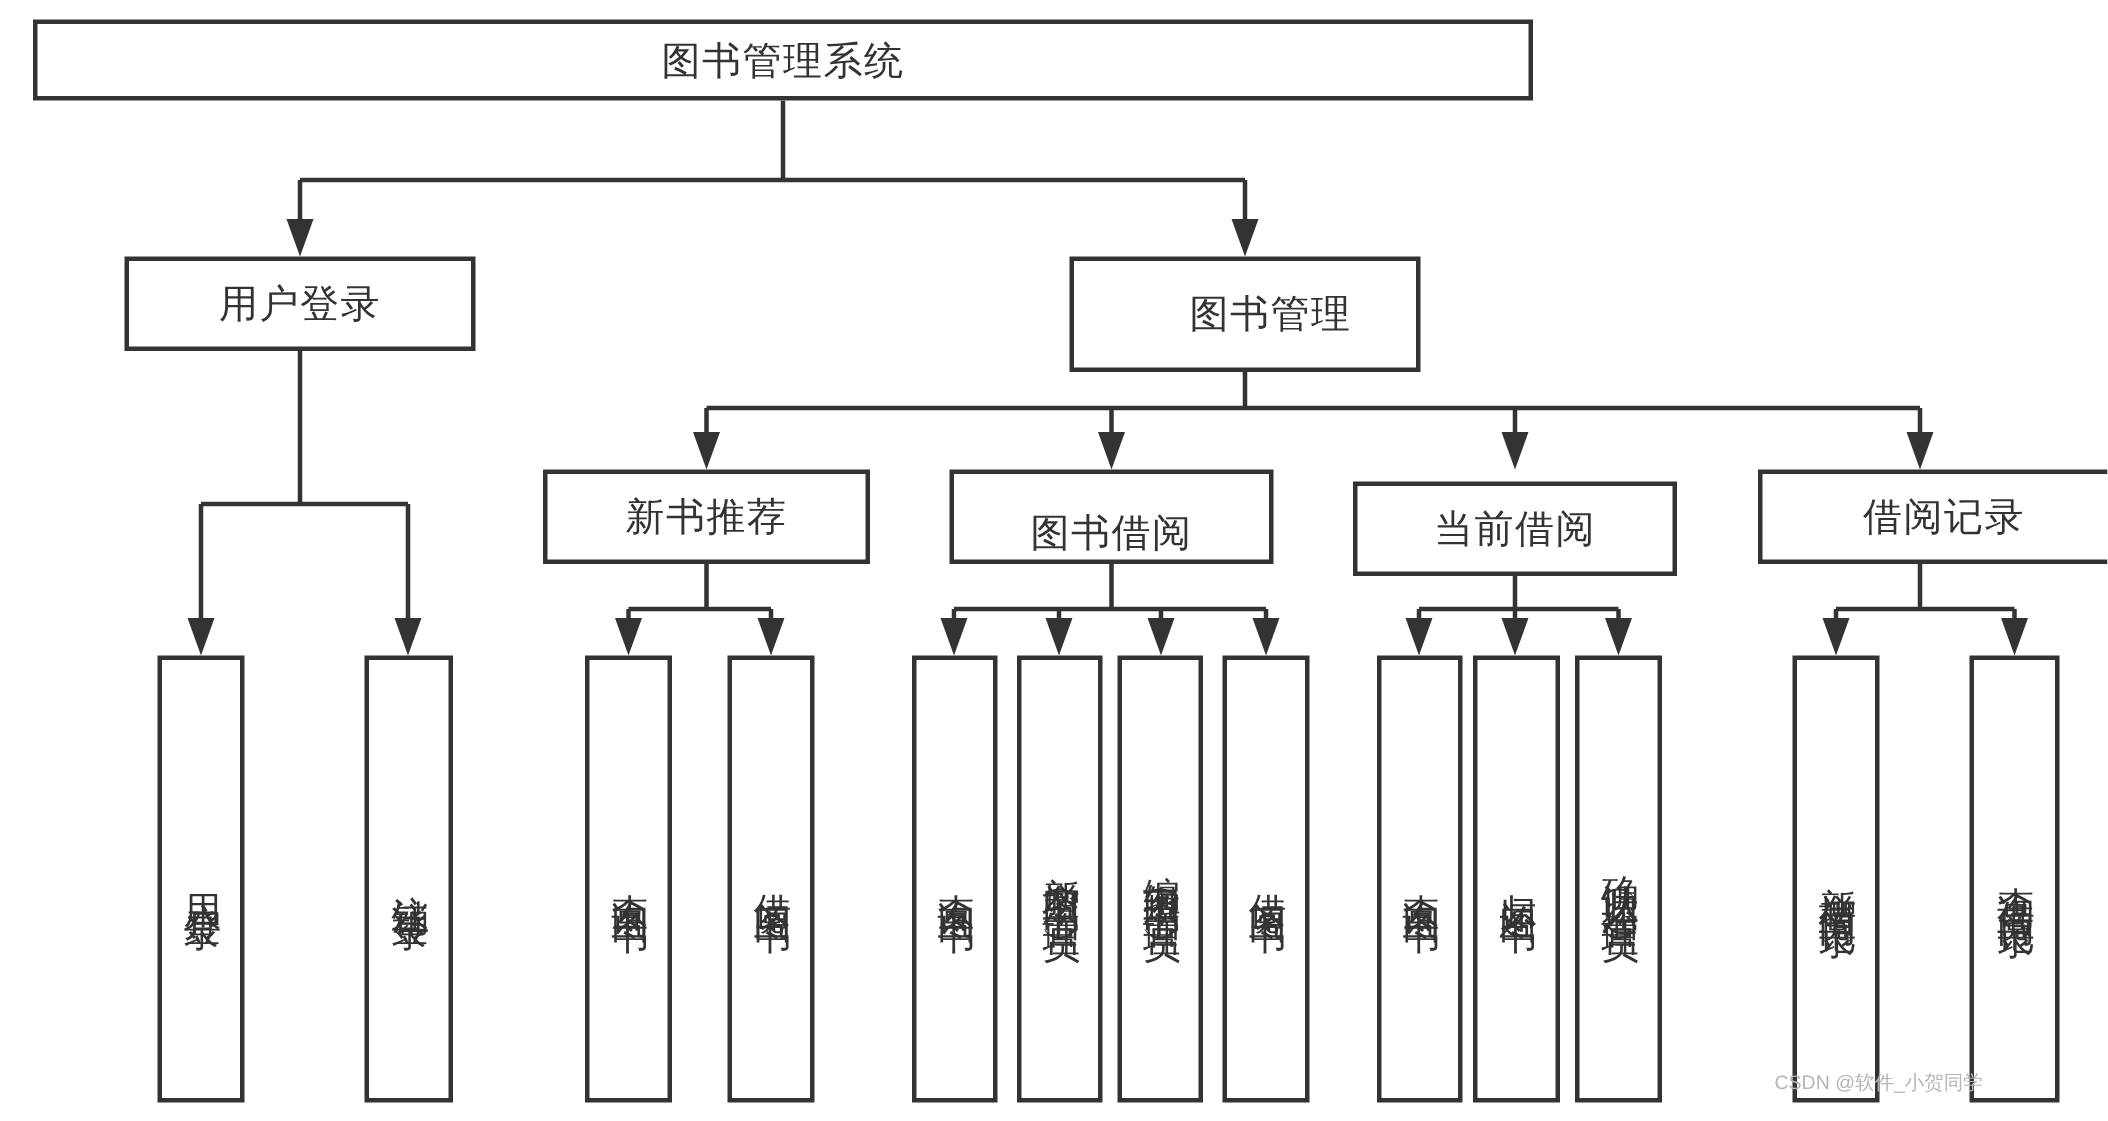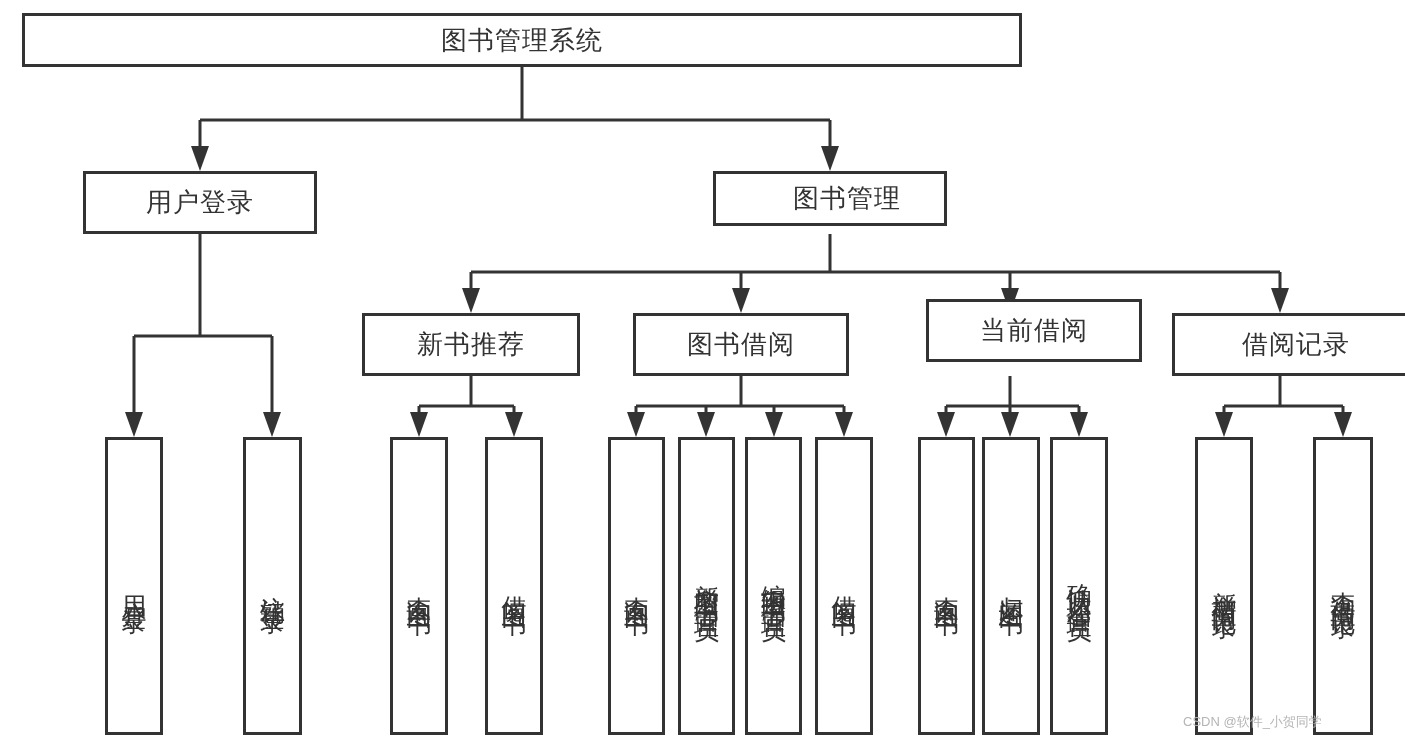--- a/index.html
+++ b/index.html
@@ -108,31 +108,31 @@
     </g>
   </svg>
 
   <div class="node h" style="left:22px; top:13px; width:1000px; height:54px;">
     <span>图书管理系统</span>
   </div>
 
   <div class="node h" style="left:83px; top:171px; width:234px; height:63px;">
     <span>用户登录</span>
   </div>
-  <div class="node h" style="left:713px; top:171px; width:234px; height:55px;padding-left:34px;">
+  <div class="node h" style="left:713px; top:171px; width:234px; height:77px;padding-left:34px;">
     <span>图书管理</span>
   </div>
 
   <div class="node h" style="left:362px; top:313px; width:218px; height:63px;align-items:center;">
     <span>新书推荐</span>
   </div>
-  <div class="node h" style="left:633px; top:313px; width:216px; height:63px;">
+  <div class="node h" style="left:633px; top:313px; width:216px; height:63px;align-items:flex-end;">
     <span>图书借阅</span>
   </div>
-  <div class="node h" style="left:902px; top:299px; width:216px; height:63px;margin-left:24px;">
+  <div class="node h" style="left:902px; top:321px; width:216px; height:63px;">
     <span>当前借阅</span>
   </div>
   <div class="node h" style="left:1172px; top:313px; width:248px; height:63px;">
     <span>借阅记录</span>
   </div>
 
   <div class="node v" style="left:105px; top:437px; width:58px; height:298px;">
     <span>用户登录</span>
   </div>
   <div class="node v" style="left:243px; top:437px; width:59px; height:298px;">

